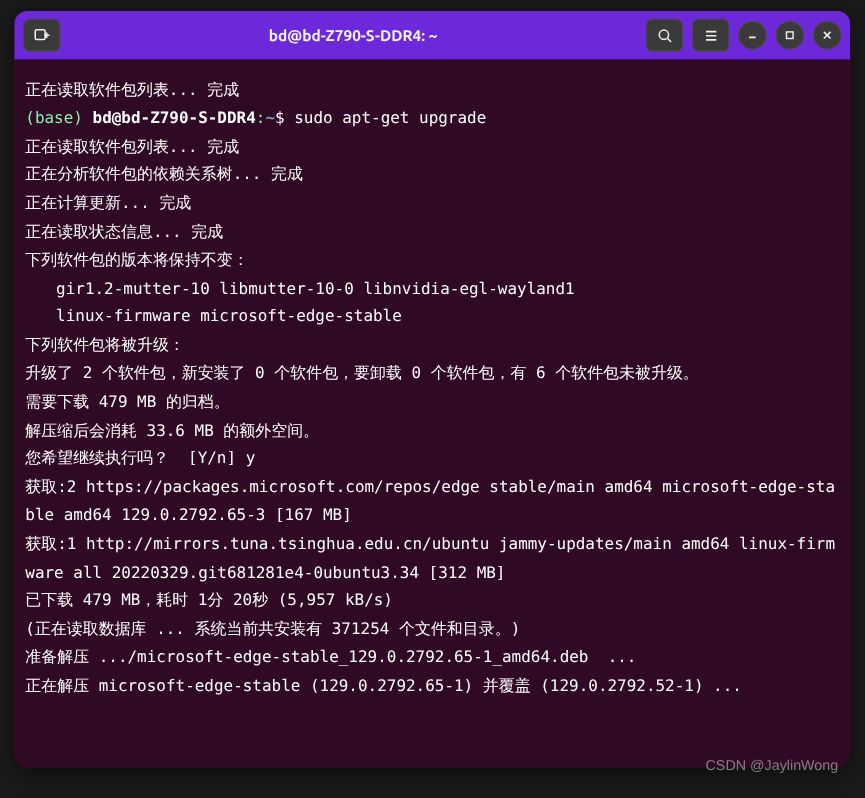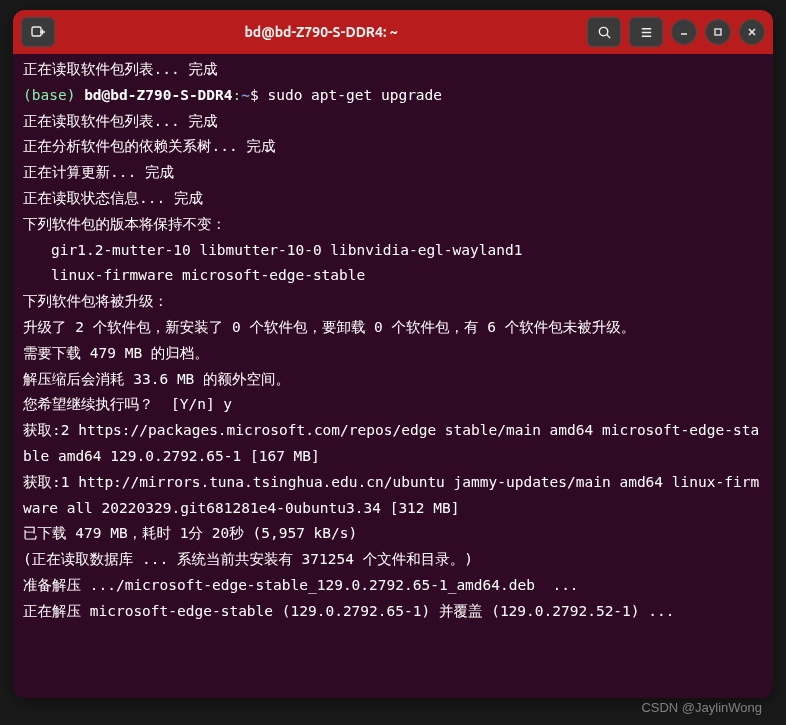--- a/index.html
+++ b/index.html
@@ -17,21 +17,21 @@
     .window {
       width: 760px;
       margin: 10px auto 0;
       background: #300a24;
       border-radius: 12px;
       overflow: hidden;
       box-shadow: 0 4px 20px rgba(0,0,0,0.5);
     }
     .titlebar {
       height: 44px;
-      background: #b91c1c;
+      background: #6d28d9;
       display: flex;
       align-items: center;
       padding: 0 8px;
       gap: 6px;
     }
     .tb-left {
       display: flex;
       align-items: center;
     }
     .tb-btn {
@@ -66,39 +66,39 @@
       background: #3a3a3a;
       border: 1px solid #4a4a4a;
       display: flex;
       align-items: center;
       justify-content: center;
       color: #eee;
       cursor: pointer;
       font-size: 11px;
     }
     .terminal {
-      padding: 3px 10px;
+      padding: 16px 10px;
       font-size: 14.5px;
       line-height: 1.78;
       color: #ffffff;
       height: 644px;
       overflow: hidden;
     }
     .line {
       white-space: pre-wrap;
       word-break: break-all;
     }
     .ps1-base { color: #86efac; }
     .ps1-user { color: #ffffff; font-weight: bold; }
     .ps1-path { color: #729fcf; font-weight: bold; }
     .ps1-dollar { color: #ffffff; }
     .indent { padding-left: 28px; }
     .watermark {
       position: absolute;
-      bottom: 10px;
+      bottom: 22px;
       right: 24px;
       color: #808080;
       font-size: 13px;
       font-family: Arial, sans-serif;
     }
     svg { display: block; }
   </style>
 </head>
 <body>
 
@@ -155,21 +155,21 @@
     <div class="line">正在计算更新... 完成</div>
     <div class="line">正在读取状态信息... 完成</div>
     <div class="line">下列软件包的版本将保持不变：</div>
     <div class="line indent">gir1.2-mutter-10 libmutter-10-0 libnvidia-egl-wayland1</div>
     <div class="line indent">linux-firmware microsoft-edge-stable</div>
     <div class="line">下列软件包将被升级：</div>
     <div class="line">升级了 2 个软件包，新安装了 0 个软件包，要卸载 0 个软件包，有 6 个软件包未被升级。</div>
     <div class="line">需要下载 479 MB 的归档。</div>
     <div class="line">解压缩后会消耗 33.6 MB 的额外空间。</div>
     <div class="line">您希望继续执行吗？  [Y/n] y</div>
-    <div class="line">获取:2 https://packages.microsoft.com/repos/edge stable/main amd64 microsoft-edge-stable amd64 129.0.2792.65-1 [167 MB]</div>
+    <div class="line">获取:2 https://packages.microsoft.com/repos/edge stable/main amd64 microsoft-edge-stable amd64 129.0.2792.65-3 [167 MB]</div>
     <div class="line">获取:1 http://mirrors.tuna.tsinghua.edu.cn/ubuntu jammy-updates/main amd64 linux-firmware all 20220329.git681281e4-0ubuntu3.34 [312 MB]</div>
     <div class="line">已下载 479 MB，耗时 1分 20秒 (5,957 kB/s)</div>
     <div class="line">(正在读取数据库 ... 系统当前共安装有 371254 个文件和目录。)</div>
     <div class="line">准备解压 .../microsoft-edge-stable_129.0.2792.65-1_amd64.deb  ...</div>
     <div class="line">正在解压 microsoft-edge-stable (129.0.2792.65-1) 并覆盖 (129.0.2792.52-1) ...</div>
   </div>
 </div>
 
 <div class="watermark">CSDN @JaylinWong</div>
 

